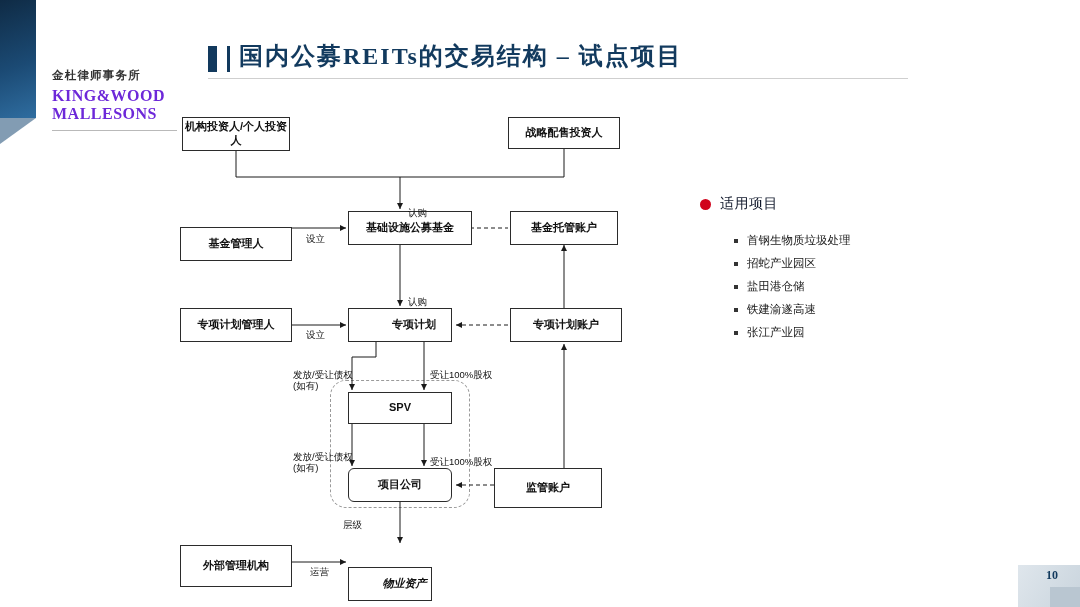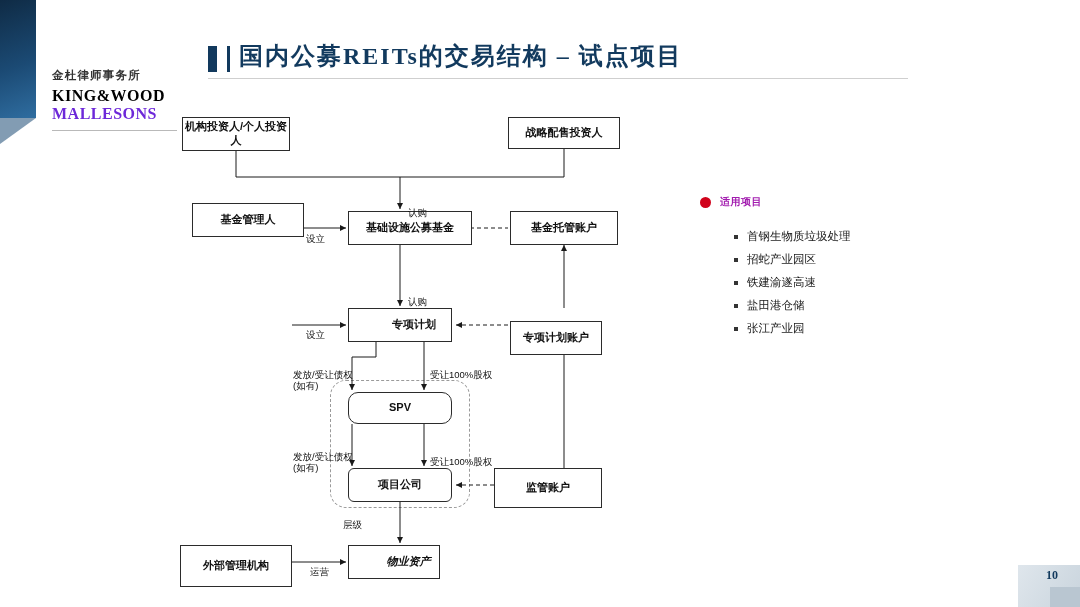--- a/index.html
+++ b/index.html
@@ -28,21 +28,21 @@
     background: linear-gradient(120deg, #dfe6ec 0%, #c9d4dd 100%);
   }
   .corner-br2 {
     position: absolute; right: 0; bottom: 0; width: 30px; height: 20px;
     background: #b9c6d1;
   }
 
   
   .logo { position: absolute; left: 52px; top: 40px; width: 125px; color: #2b2b2b; margin-top: 28px; }
   .logo-cn { font-size: 11.5px; letter-spacing: 1.2px; font-weight: bold; color: #333; }
-  .logo-en1 { font-size: 16px; font-weight: bold; letter-spacing: .5px; margin-top: 4px; color: #000000; font-family: "Liberation Serif", serif;}
+  .logo-en1 { font-size: 16px; font-weight: bold; letter-spacing: .5px; margin-top: 4px; color: #6d28d9; font-family: "Liberation Serif", serif;}
   .logo-en2 { font-size: 16px; font-weight: bold; letter-spacing: .5px; color: #6d28d9; font-family: "Liberation Serif", serif;}
   .logo-rule { width: 125px; height: 1px; background: #b9b9b9; margin-top: 7px; }
 
   
   .title-wrap { position: absolute; left: 208px; top: 40px; display: flex; align-items: flex-end; }
   .title-bar { width: 9px; height: 26px; background: #12395d; margin-right: 10px; }
   .title-bar2 { width: 3px; height: 26px; background: #12395d; margin-right: 9px; }
   .title-text {
     font-family: "Liberation Serif", serif;
     font-size: 24px; font-weight: bold; color: #123a5e; letter-spacing: 2px;
@@ -69,21 +69,21 @@
     background: transparent; line-height: 1.2; white-space: nowrap; margin-top: 16px;
   }
   .dashbox {
     position: absolute; border: 1px dashed #9a9a9a; border-radius: 16px; z-index: 1;
   }
 
   
   .right-panel { position: absolute; left: 700px; top: 195px; width: 330px; }
   .rp-head { display: flex; align-items: center; }
   .rp-dot { width: 11px; height: 11px; border-radius: 50%; background: #d0021b; margin-right: 9px; }
-  .rp-title { font-size: 10px; font-weight: bold; color: #a21caf; letter-spacing: .5px; }
+  .rp-title { font-size: 14px; font-weight: normal; color: #0f172a; letter-spacing: .5px; }
   .rp-list { margin: 20px 0 0 34px; padding: 0; list-style: none; }
   .rp-list li { font-size: 11.5px; color: #1a1a1a; margin-bottom: 8px; display: flex; align-items: center;}
   .rp-bullet { width: 4px; height: 4px; background: #333; margin-right: 9px; display: inline-block; }
 
   
   .page-num {
     position: absolute; right: 22px; bottom: 24px;
     font-size: 12px; font-weight: bold; color: #123a5e;
     font-family: "Liberation Serif", serif;
   }
@@ -148,30 +148,31 @@
       <path d="M564,373 L564,249" marker-end="url(#arrow)"></path>
 
       <path d="M400,407 L400,448" marker-end="url(#arrow)"></path>
 
       <path d="M292,467 L346,467" marker-end="url(#arrow)"></path>
     </g>
   </svg>
 <div class="dashbox" style="left: 330px; top: 285px; width: 140px; height: 128px;"></div>
     <div class="node bold" style="left: 182px; top: 22px; width: 108px; height: 34px;">机构投资人/个人投资人</div>
     <div class="node bold" style="left: 508px; top: 22px; width: 112px; height: 32px;">战略配售投资人</div>
-    <div class="node bold" style="left: 180px; top: 108px; width: 112px; height: 34px; margin-left: 12px;">基金管理人</div>
+    <div class="node bold" style="left: 180px; top: 132px; width: 112px; height: 34px;">基金管理人</div>
     <div class="node bold" style="left: 348px; top: 116px; width: 124px; height: 34px;">基础设施公募基金</div>
     <div class="node bold" style="left: 510px; top: 116px; width: 108px; height: 34px;">基金托管账户</div>
+    <div class="node bold" style="left: 180px; top: 213px; width: 112px; height: 34px;">专项计划管理人</div>
     <div class="node bold" style="left: 348px; top: 213px; width: 104px; height: 34px; padding-left: 28px;">专项计划</div>
-    <div class="node bold" style="left: 510px; top: 213px; width: 92px; height: 34px; margin-top: 13px;">专项计划账户</div>
-    <div class="node bold" style="left: 348px; top: 297px; width: 104px; height: 32px; border-radius: 10px;">SPV</div>
+    <div class="node bold" style="left: 510px; top: 213px; width: 112px; height: 34px;">专项计划账户</div>
+    <div class="node bold" style="left: 348px; top: 297px; width: 104px; height: 32px;">SPV</div>
     <div class="node bold" style="left: 348px; top: 373px; width: 104px; height: 34px; border-radius: 6px;">项目公司</div>
     <div class="node bold" style="left: 494px; top: 373px; width: 108px; height: 40px;">监管账户</div>
     <div class="node bold" style="left: 180px; top: 450px; width: 112px; height: 42px;">外部管理机构</div>
-    <div class="node bold italic" style="left: 348px; top: 450px; width: 92px; height: 34px; padding-left: 29px;">物业资产</div>
+    <div class="node bold italic" style="left: 348px; top: 472px; width: 84px; height: 34px; padding-left: 29px;">物业资产</div>
     <div class="edge-label" style="left: 408px; top: 96px;">
       <div>认购</div>
     </div>
     <div class="edge-label" style="left: 306px; top: 122px;">
       <div>设立</div>
     </div>
     <div class="edge-label" style="left: 408px; top: 185px;">
       <div>认购</div>
     </div>
     <div class="edge-label" style="left: 306px; top: 218px;">
@@ -208,25 +209,25 @@
       <li>
         <span class="rp-bullet"></span>
         <span>首钢生物质垃圾处理</span>
       </li>
       <li>
         <span class="rp-bullet"></span>
         <span>招蛇产业园区</span>
       </li>
       <li>
         <span class="rp-bullet"></span>
+        <span>盐田港仓储</span>
+      </li>
+      <li>
+        <span class="rp-bullet"></span>
         <span>铁建渝遂高速</span>
-      </li>
-      <li>
-        <span class="rp-bullet"></span>
-        <span>盐田港仓储</span>
       </li>
       <li>
         <span class="rp-bullet"></span>
         <span>张江产业园</span>
       </li>
     </ul>
 </div>
 
 <div class="page-num">10</div>
 

